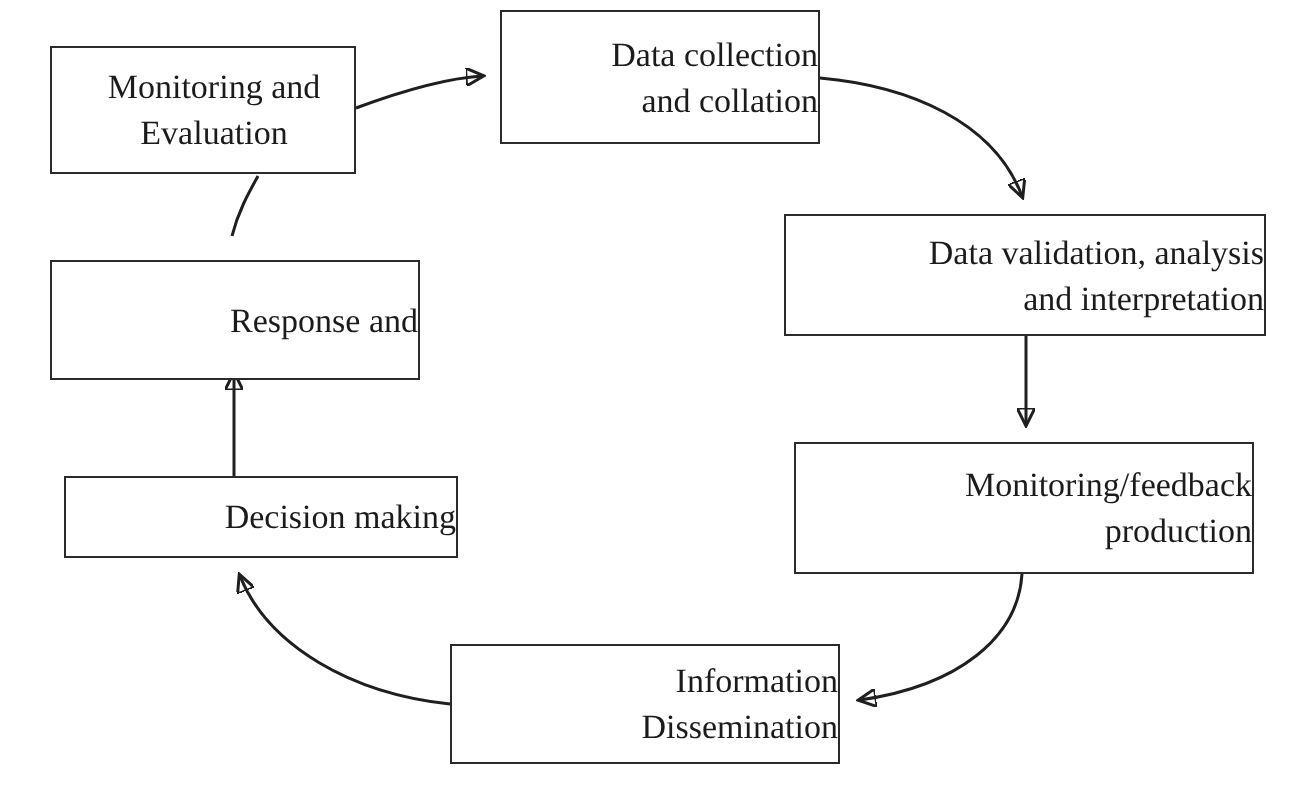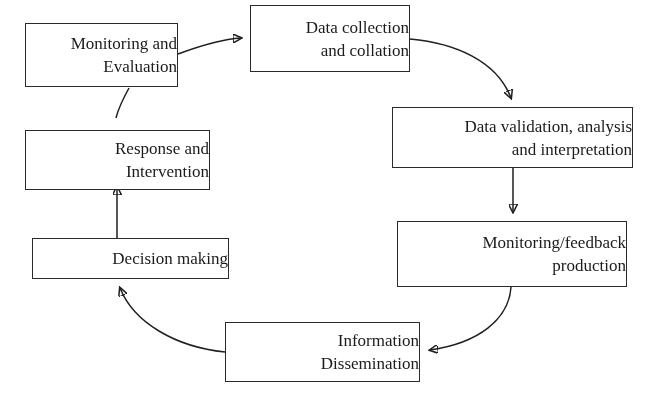--- a/index.html
+++ b/index.html
@@ -19,21 +19,21 @@
     display: flex;
     flex-direction: column;
     justify-content: center;
     align-items: flex-end;
     text-align: center;
     color: #1b1b1b;
     font-size: 17px;
     line-height: 23px;
   }
   .node.left-align {
-    align-items: flex-end;
+    align-items: center;
     text-align: left;
     padding-left: 11px;
   }
   #node-monitoring      { left: 25px;  top: 23px;  width: 153px; height: 64px; }
   #node-response        { left: 25px;  top: 118px; width: 185px; height: 60px; margin-top: 12px; }
   #node-data-collection { left: 250px; top: 5px;   width: 160px; height: 67px; }
   #node-data-validation { left: 392px; top: 107px; width: 241px; height: 61px; }
   #node-info-feedback   { left: 397px; top: 221px; width: 230px; height: 66px; }
   #node-info-dissem     { left: 225px; top: 322px; width: 195px; height: 60px; padding-left: 28px; }
   #node-decision        { left: 20px;  top: 238px; width: 197px; height: 41px; margin-left: 12px; }
@@ -69,21 +69,20 @@
     <path d="M 116 118 C 119 106, 124 97, 129 88"></path>
   </svg>
 
   <div class="node left-align" id="node-monitoring">
     <span>Monitoring and</span>
     <span>Evaluation</span>
   </div>
 
   <div class="node" id="node-response">
     <span>Response and</span>
-    <span>Intervention</span>
   </div>
 
   <div class="node" id="node-data-collection">
     <span>Data collection</span>
     <span>and collation</span>
   </div>
 
   <div class="node" id="node-data-validation">
     <span>Data validation, analysis</span>
     <span>and interpretation</span>

